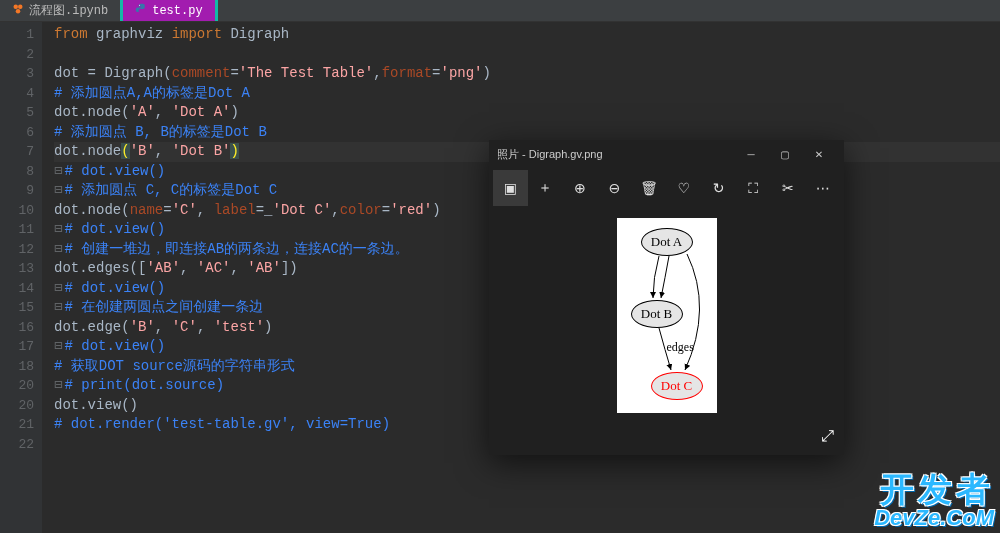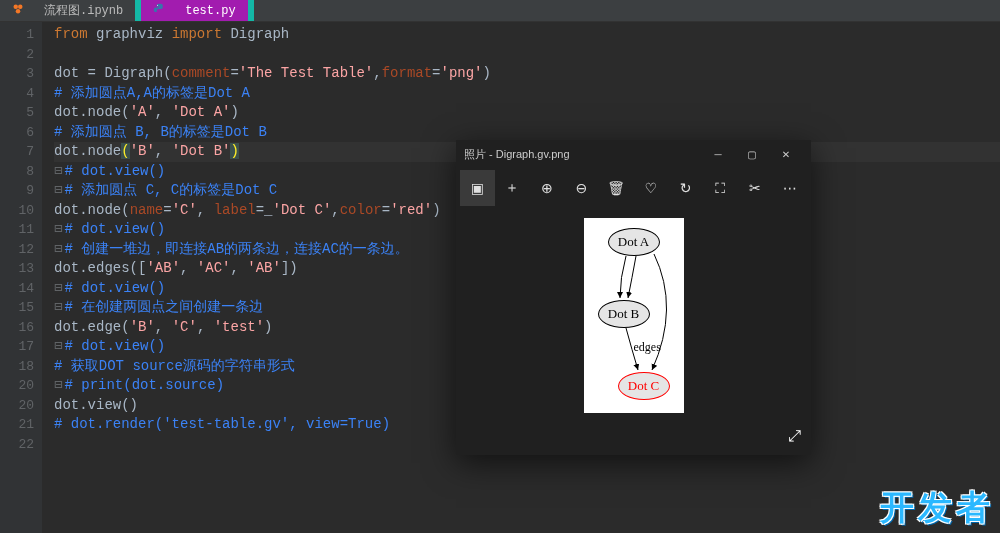--- a/index.html
+++ b/index.html
@@ -17,22 +17,22 @@
   background: #3c3f41;
   display: flex;
   border-bottom: 1px solid #323232;
 }
 .tab {
   padding: 3px 12px;
   font-size: 12px;
   color: #bbb;
   display: flex;
   align-items: center;
-  gap: 20px;
-  border-right: 6px solid #14b8a6;
+  gap: 5px;
+  border-right: 3px solid #14b8a6;
   cursor: pointer;
 }
 .tab.active { background: #a21caf; color: #fff; }
 .tab-icon { width: 12px; height: 12px; }
 .editor {
   display: flex;
   height: calc(100% - 22px);
 }
 .gutter {
   width: 42px;
@@ -59,21 +59,21 @@
 .kw { color: #cc7832; }
 .str { color: #fca5a5; }
 .op { color: #a9b7c6; }
 .param { color: #aa4926; }
 .comment { color: #3b82f6; }
 .fold { color: #606366; margin-right: 2px; }
 
 
 .photos-window {
   position: absolute;
-  left: 456px;
+  left: 489px;
   top: 140px;
   width: 355px;
   height: 315px;
   background: #202020;
   box-shadow: 0 8px 30px rgba(0,0,0,0.6);
   display: flex;
   flex-direction: column;
   color: #fff;
   font-family: 'Segoe UI', sans-serif;
 }
@@ -254,13 +254,14 @@
         <div class="node" style="left: 14px; top: 82px;">Dot B</div>
         <div class="node red" style="left: 34px; top: 154px;">Dot C</div>
         <div class="edge-label" style="left: 50px; top: 122px;">edges</div>
       </div>
     <span class="fullscreen-icon">⤢</span>
   </div>
 </div>
 
 <div class="watermark">
   <div class="wm-cn">开发者</div>
+  <div class="wm-en">DevZe.CoM</div>
 </div>
 
 </body></html>

